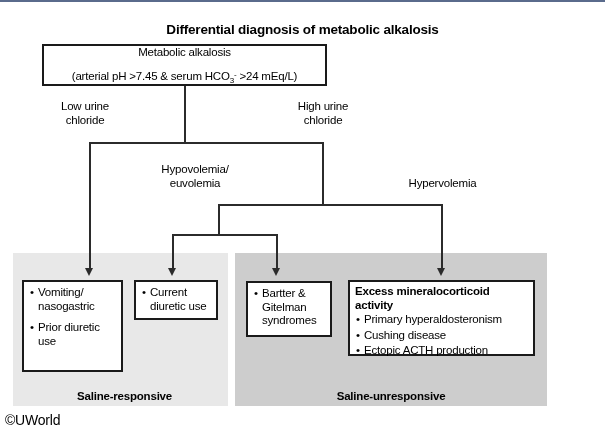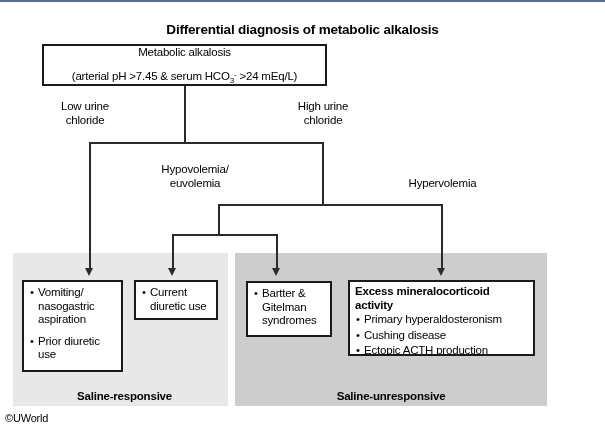--- a/index.html
+++ b/index.html
@@ -116,21 +116,21 @@
     color: #000;
     text-align: center;
     letter-spacing: -0.2px;
     white-space: nowrap;
   }
 
   
   .copyright {
     position: absolute;
     left: 5px; top: 412px;
-    font-size: 11px;
+    font-size: 14px;
     color: #000;
     letter-spacing: -0.2px;
   }
   sub { font-size: 8px; vertical-align: baseline; position: relative; top: 3px; }
   sup { font-size: 8px; vertical-align: baseline; position: relative; top: -3px; }
 </style>
 </head>
 <body>
 
 <div id="canvas">
@@ -189,21 +189,20 @@
     <div>euvolemia</div>
   </div>
 
   <div class="edge-label" style="left:385px; top:177px; width:115px;">Hypervolemia</div>
 
   <div class="box thick" style="left:22px; top:280px; width:101px; height:92px;">
     <div class="bullet-list">
       <div class="bullet gap">
         <div>Vomiting/</div>
         <div>nasogastric</div>
-        <div>aspiration</div>
       </div>
       <div class="bullet">
         <div>Prior diuretic</div>
         <div>use</div>
       </div>
     </div>
   </div>
 
   <div class="box thick" style="left:134px; top:280px; width:84px; height:40px;">
     <div class="bullet-list">

